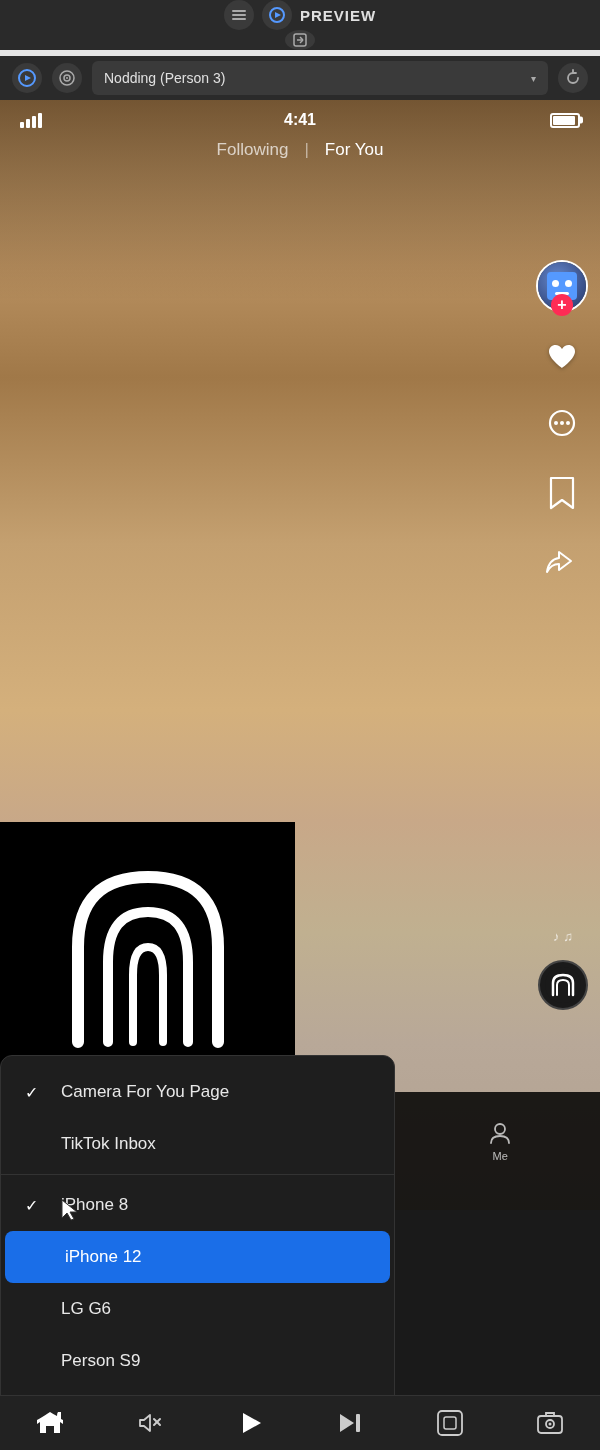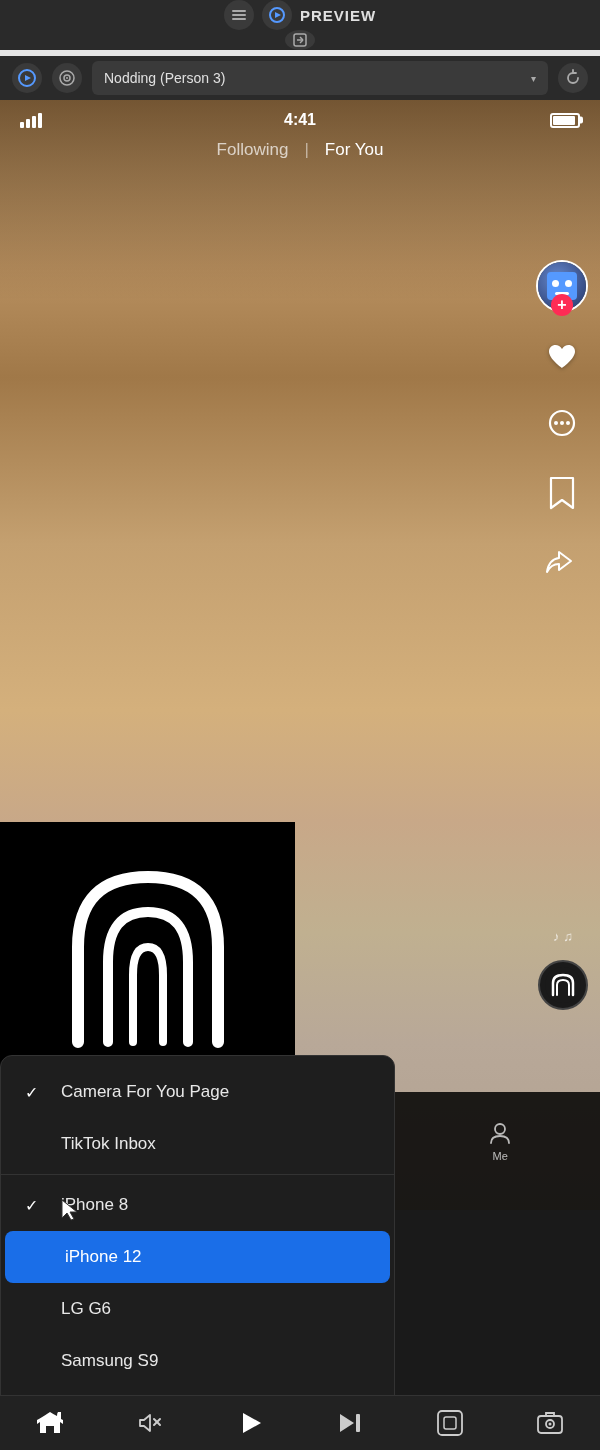--- a/index.html
+++ b/index.html
@@ -650,21 +650,21 @@
     <span class="dropdown-item-text">iPhone 12</span>
   </div>
 
   <div class="dropdown-item">
     <span class="spacer-check"></span>
     <span class="dropdown-item-text">LG G6</span>
   </div>
 
   <div class="dropdown-item">
     <span class="spacer-check"></span>
-    <span class="dropdown-item-text">Samsung S9</span>
+    <span class="dropdown-item-text">Person S9</span>
   </div>
 
   <div class="dropdown-item">
     <span class="spacer-check"></span>
     <span class="dropdown-item-text">Google Pixel 5</span>
   </div>
 </div>
 
 <div class="cursor" style="left: 60px; top: 1198px;">
   <svg width="20" height="24" viewBox="0 0 20 24" fill="none">

